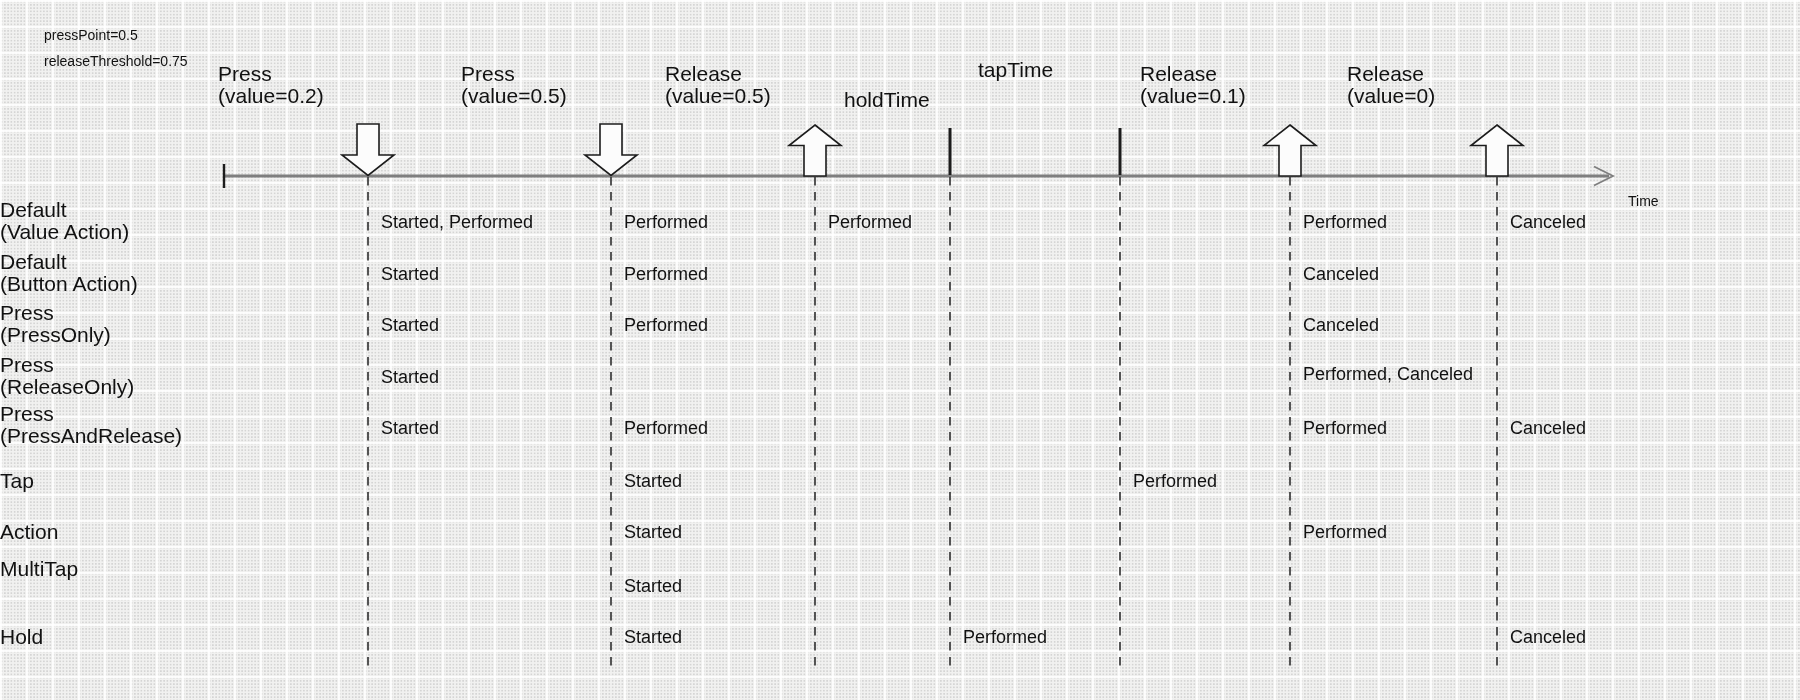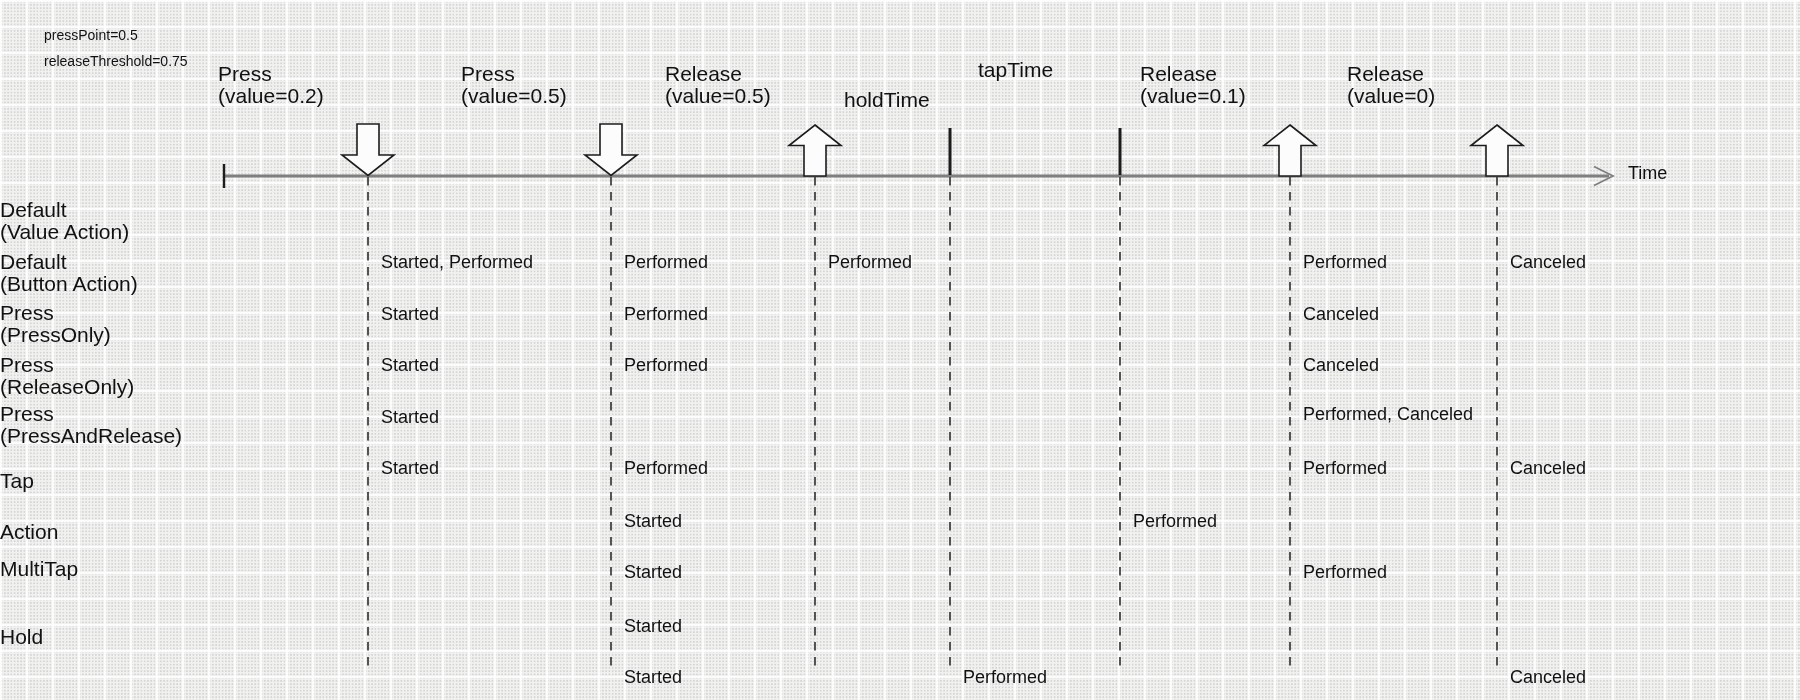--- a/index.html
+++ b/index.html
@@ -10,22 +10,22 @@
       linear-gradient(to right, rgba(255,255,255,0.85) 1.6px, transparent 1.6px),
       linear-gradient(to bottom, rgba(255,255,255,0.85) 1.6px, transparent 1.6px),
       radial-gradient(circle, rgba(140,140,140,0.28) 0.8px, transparent 1.05px);
     background-size:26px 26px, 26px 26px, 3.25px 3.25px;
     font-family:"Liberation Sans","DejaVu Sans",sans-serif;
     color:#111;
   }
   #diagram-svg{position:absolute;left:0;top:0;}
   .params{position:absolute;left:44px;top:22px;font-size:14px;line-height:26px;white-space:nowrap;}
   .event-label,.row-label{position:absolute;width:300px;text-align:left;font-size:21px;line-height:22px;white-space:nowrap;}
-  .cell{position:absolute;font-size:18px;line-height:22px;white-space:nowrap;margin-top:40px;}
-  .time-label{position:absolute;font-size:18px;line-height:22px;white-space:nowrap;}
+  .cell{position:absolute;font-size:18px;line-height:22px;white-space:nowrap;}
+  .time-label{position:absolute;font-size:14px;line-height:22px;white-space:nowrap;margin-top:28px;}
 </style>
 </head>
 <body>
 
 <div id="canvas">
   <svg id="diagram-svg" width="1800" height="700">
       <line x1="224" y1="176" x2="1609" y2="176" stroke="#7f7f7f" stroke-width="3"></line>
       <line x1="224" y1="164" x2="224" y2="188" stroke="#1c1c1c" stroke-width="2.4"></line>
       <path d="M 1594 166.5 L 1613 176 L 1594 185.5" fill="none" stroke="#7f7f7f" stroke-width="1.8"></path>
       <line x1="368" y1="177" x2="368" y2="666" stroke="#3a3a3a" stroke-width="1.7" stroke-dasharray="8.5 6.5"></line>

